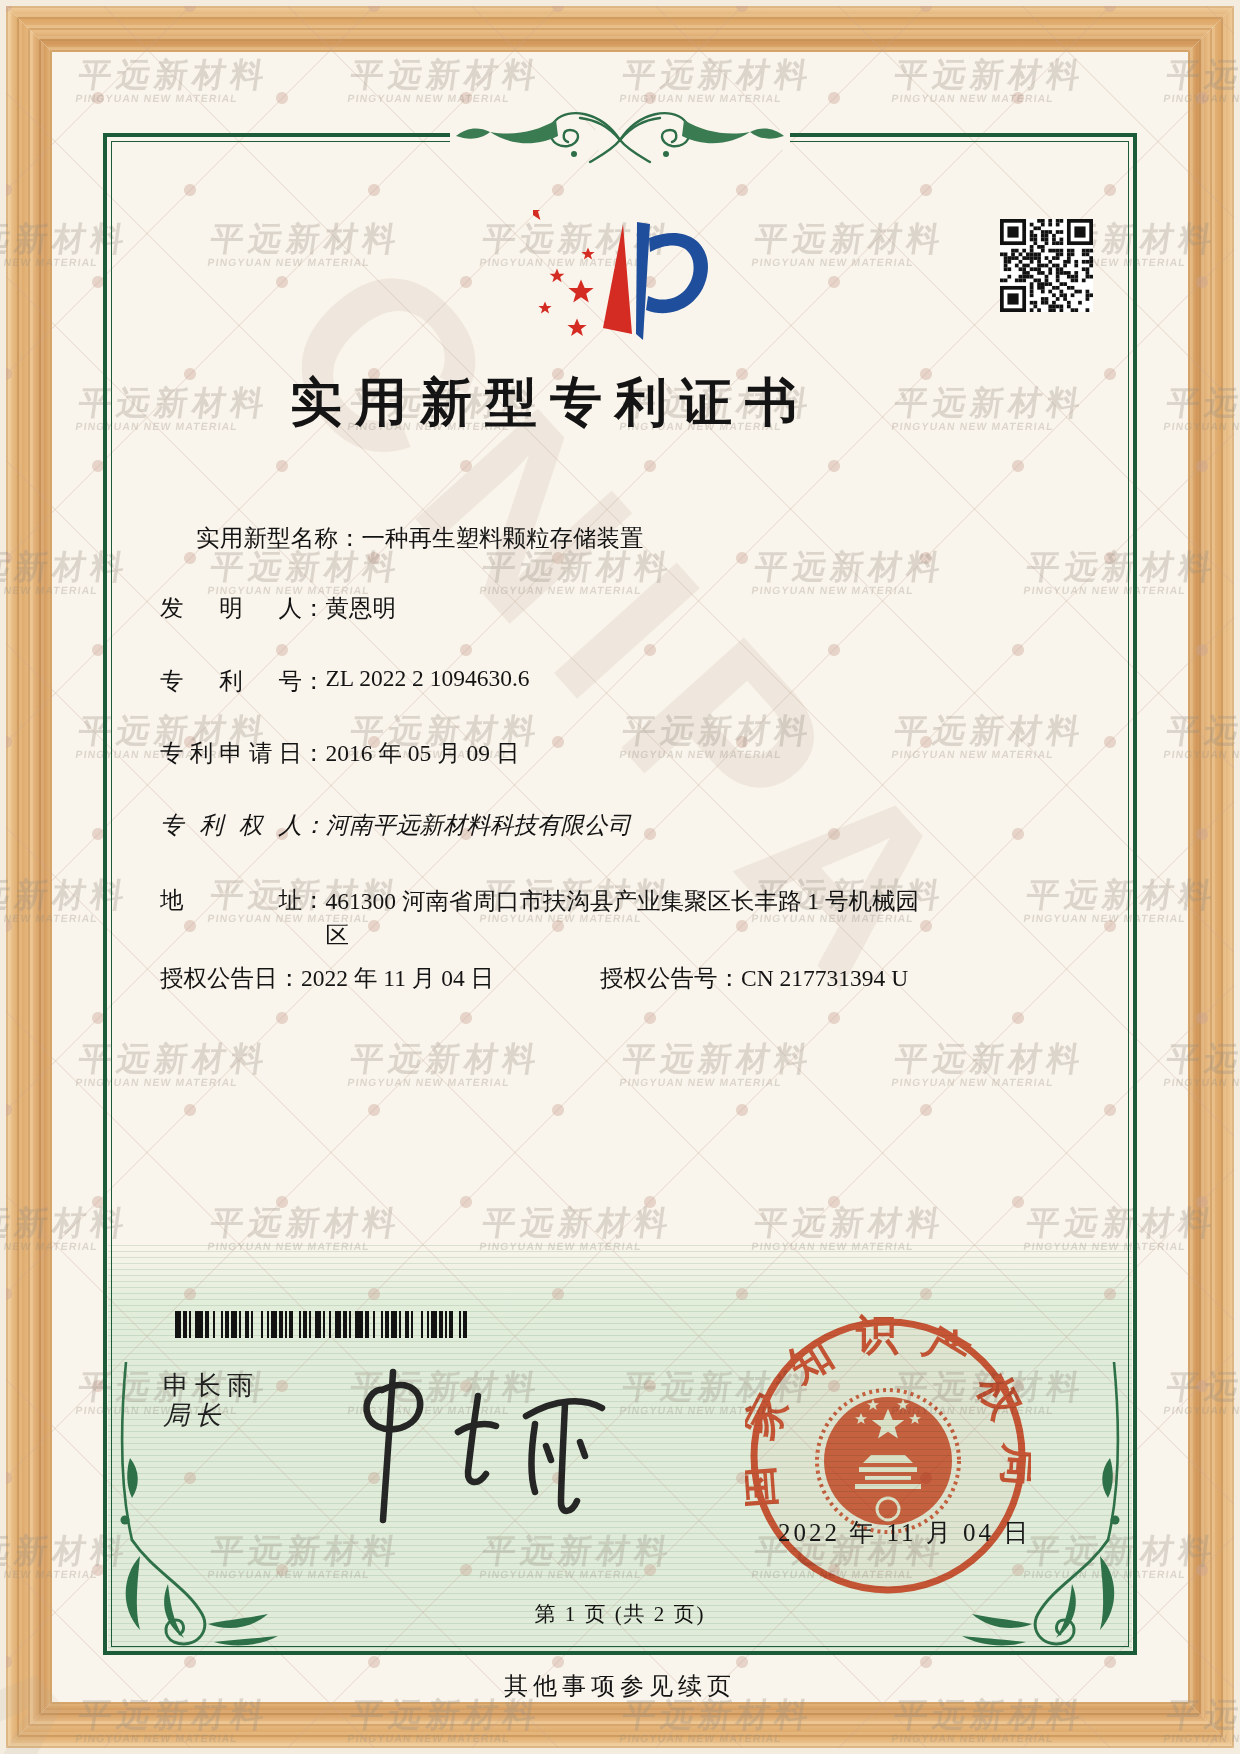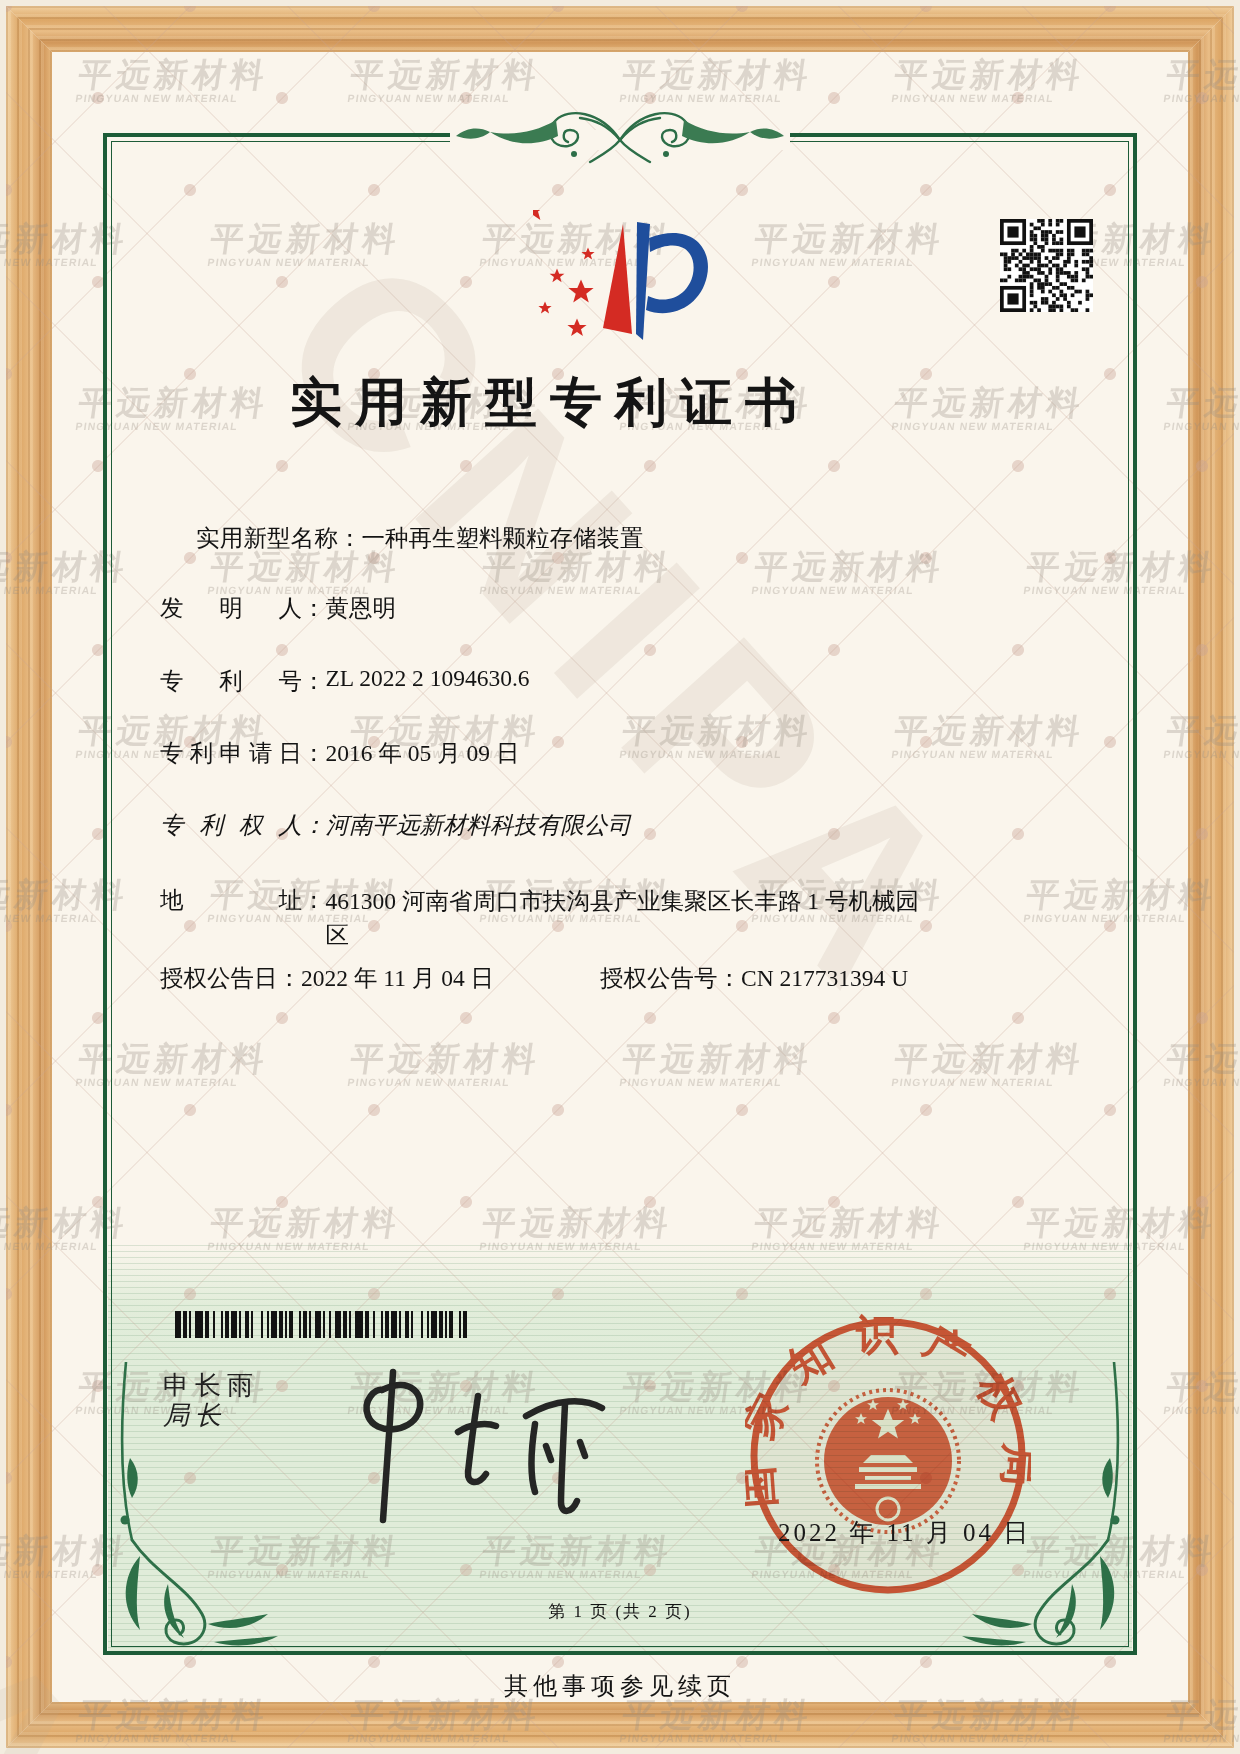--- a/index.html
+++ b/index.html
@@ -80,21 +80,21 @@
   .body-text { position:absolute; left:160px; top:1014px; width:926px; font-size:23.5px;
                line-height:38px; text-align:justify; }
   .body-text p { text-indent:2em; }
   .barcode { position:absolute; left:175px; top:1311px; }
   .director { position:absolute; left:163px; font-family:"Liberation Sans","DejaVu Sans",sans-serif;
               font-size:26px; letter-spacing:6px; color:#222; }
   .signature { position:absolute; left:320px; top:1362px; }
   .seal-wrap { position:absolute; z-index:7; left:745px; top:1313px; mix-blend-mode:multiply; }
   .seal-date { position:absolute; z-index:8; left:778px; top:1516px; font-size:25px; letter-spacing:3px; color:#181818; }
   .page-footer { position:absolute; left:103px; top:1600px; width:1034px; text-align:center;
-                 font-size:17px; letter-spacing:2px; }
+                 font-size:21px; letter-spacing:2px; }
   .cont-note { position:absolute; z-index:6; left:0; top:1670px; width:1240px; text-align:center;
                font-size:24px; letter-spacing:5px; }
 </style>
 </head>
 <body>
 
 <div id="page">
 
   <div class="wood wood-top"></div>
   <div class="wood wood-bottom"></div>

